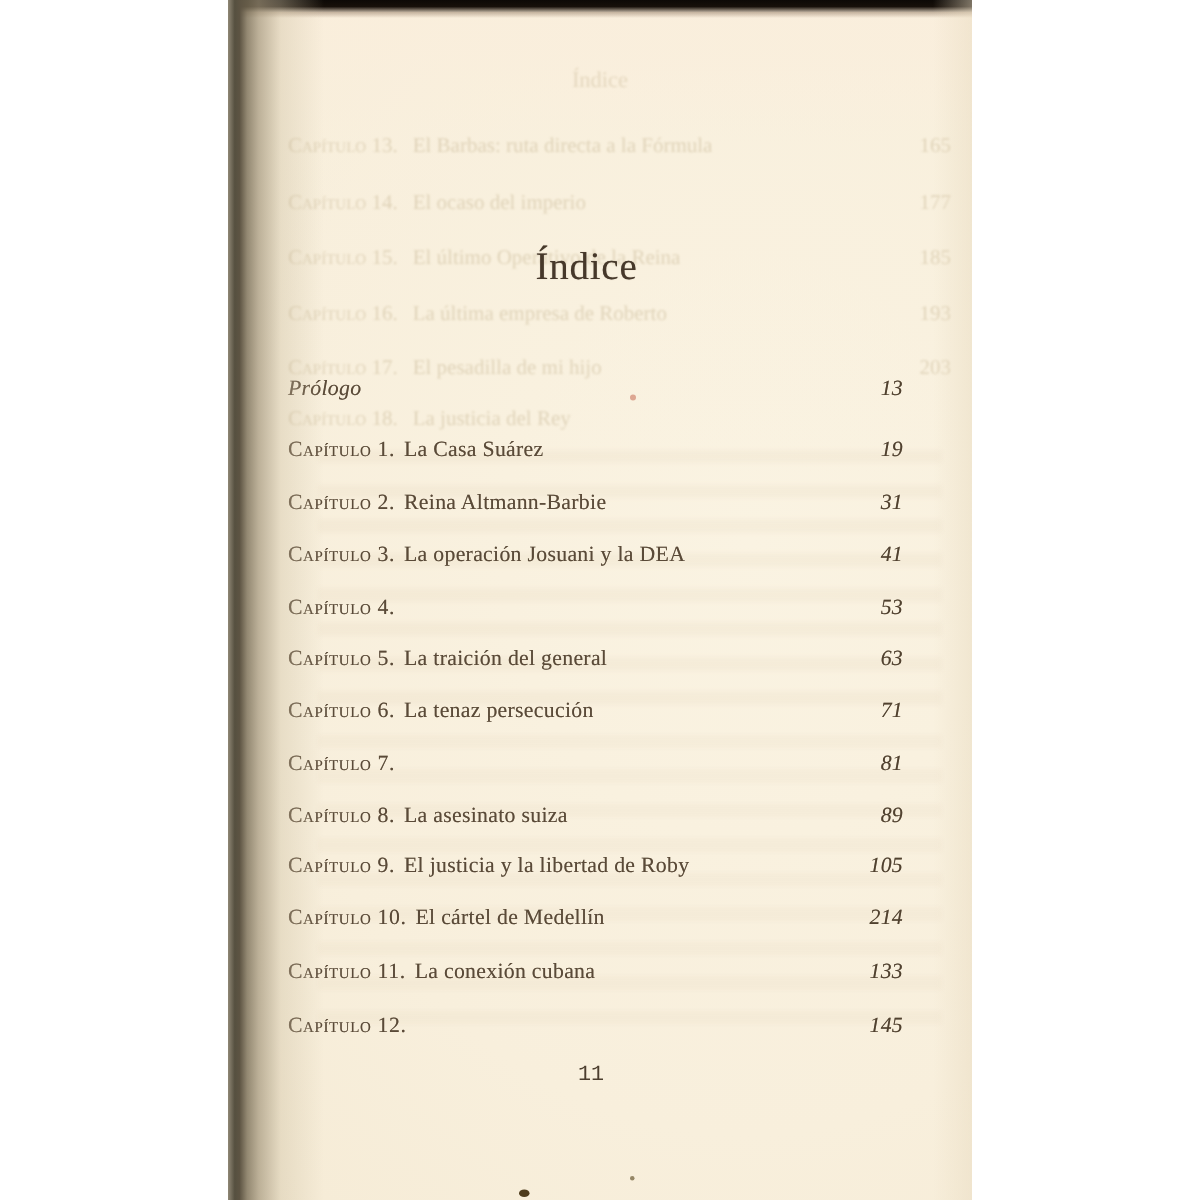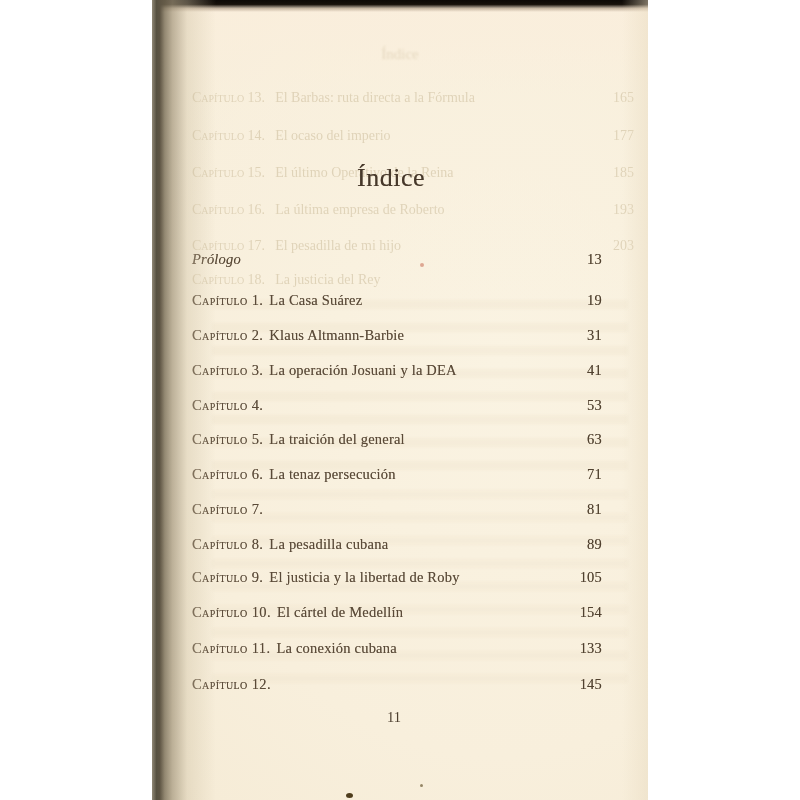--- a/index.html
+++ b/index.html
@@ -39,32 +39,32 @@
     color:#5a4a38;font-size:14.5px;letter-spacing:.2px;
     text-shadow:0 0 .4px rgba(90,74,56,.55);
     white-space:nowrap;
   }
   .row .left{display:flex;align-items:baseline;}
   .ch-label{
     font-variant:small-caps;display:inline-block;min-width:64px;margin-right:6px;
     letter-spacing:.4px;
   }
   .ch-title{}
-  .pg{color:#50412f;}
+  .pg{color:#50412f;font-style:italic;}
   .prologue .left{font-style:italic;}
   .doc-title{
     position:absolute;left:0;top:163px;width:100%;text-align:center;
     font-size:26px;color:#46382a;letter-spacing:.5px;
     padding-right:18px;box-sizing:border-box;
     text-shadow:0 0 .5px rgba(70,56,42,.5);
   }
   .folio{
     position:absolute;left:0;top:709px;width:100%;text-align:center;
     padding-right:12px;box-sizing:border-box;
-    font-size:14.5px;color:#4c3e2e;
+    font-size:14.5px;color:#4c3e2e;font-family:Liberation Mono, monospace;
   }
   
   .ghost-line{
     position:absolute;left:40px;right:14px;
     display:flex;justify-content:space-between;align-items:baseline;
     color:#b09c72;font-size:14px;white-space:nowrap;
     opacity:.34;filter:blur(.7px);
   }
   .ghost-line .g-label{font-variant:small-caps;margin-right:10px;}
   .ghost-title{
@@ -134,21 +134,21 @@
       <div class="row" style="top: 292px;">
         <span class="left">
           <span class="ch-label">Capítulo 1.</span>
           <span class="ch-title">La Casa Suárez</span>
         </span>
         <span class="pg">19</span>
       </div>
       <div class="row" style="top: 327px;">
         <span class="left">
           <span class="ch-label">Capítulo 2.</span>
-          <span class="ch-title">Klaus Altmann-Barbie</span>
+          <span class="ch-title">Reina Altmann-Barbie</span>
         </span>
         <span class="pg">31</span>
       </div>
       <div class="row" style="top: 362px;">
         <span class="left">
           <span class="ch-label">Capítulo 3.</span>
           <span class="ch-title">La operación Josuani y la DEA</span>
         </span>
         <span class="pg">41</span>
       </div>
@@ -174,37 +174,37 @@
       </div>
       <div class="row" style="top: 501px;">
         <span class="left">
           <span class="ch-label">Capítulo 7.</span>
         </span>
         <span class="pg">81</span>
       </div>
       <div class="row" style="top: 536px;">
         <span class="left">
           <span class="ch-label">Capítulo 8.</span>
-          <span class="ch-title">La pesadilla cubana</span>
+          <span class="ch-title">La asesinato suiza</span>
         </span>
         <span class="pg">89</span>
       </div>
       <div class="row" style="top: 569px;">
         <span class="left">
           <span class="ch-label">Capítulo 9.</span>
           <span class="ch-title">El justicia y la libertad de Roby</span>
         </span>
         <span class="pg">105</span>
       </div>
       <div class="row" style="top: 604px;">
         <span class="left">
           <span class="ch-label">Capítulo 10.</span>
           <span class="ch-title">El cártel de Medellín</span>
         </span>
-        <span class="pg">154</span>
+        <span class="pg">214</span>
       </div>
       <div class="row" style="top: 640px;">
         <span class="left">
           <span class="ch-label">Capítulo 11.</span>
           <span class="ch-title">La conexión cubana</span>
         </span>
         <span class="pg">133</span>
       </div>
       <div class="row" style="top: 676px;">
         <span class="left">

